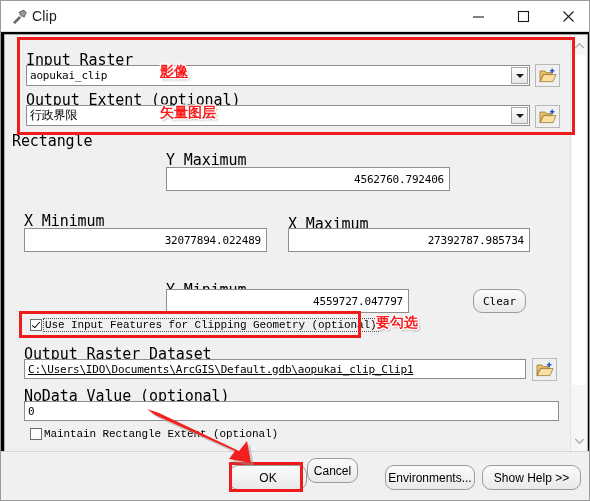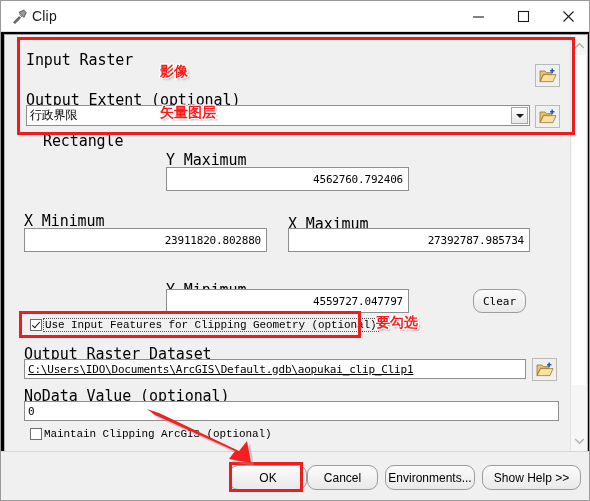--- a/index.html
+++ b/index.html
@@ -272,20 +272,26 @@
       <svg width="13" height="13" viewBox="0 0 13 13">
         <line x1="1.5" y1="1.5" x2="11.5" y2="11.5" stroke="#1a1a1a" stroke-width="1.1"></line>
         <line x1="11.5" y1="1.5" x2="1.5" y2="11.5" stroke="#1a1a1a" stroke-width="1.1"></line>
       </svg>
     </button>
   </div>
 
   <div class="content">
 
     <div class="lbl" style="left:21px; top:16px;">Input Raster</div>
+    <div class="field" style="left:21px; top:30px; width:504px; height:21px;">
+      <span>aopukai_clip</span>
+      <span class="combo-arrow">
+          <i></i>
+        </span>
+    </div>
     <div class="browse" style="left:530px; top:29px;">
       <svg width="18" height="16" viewBox="0 0 18 16">
         <path d="M1 13.5 L1 3 L6 3 L7.4 4.6 L13 4.6 L13 6.3 L4.3 6.3 L1 13.5 Z" fill="#f0c36a" stroke="#8a6a22" stroke-width="0.7"></path>
         <path d="M4.6 6.6 L17 6.6 L14 13.6 L1.2 13.6 Z" fill="#fbe0a0" stroke="#8a6a22" stroke-width="0.7"></path>
         <path d="M13.2 0.6 L13.2 5.0 M11.0 2.8 L15.4 2.8" stroke="#2255cc" stroke-width="1.5"></path>
       </svg>
     </div>
 
     <div class="lbl" style="left:21px; top:56px;">Output Extent (optional)</div>
     <div class="field" style="left:21px; top:70px; width:504px; height:21px; font-family:'DejaVu Sans',sans-serif; font-size:12px;">
@@ -295,30 +301,30 @@
         </span>
     </div>
     <div class="browse" style="left:530px; top:70px;">
       <svg width="18" height="16" viewBox="0 0 18 16">
         <path d="M1 13.5 L1 3 L6 3 L7.4 4.6 L13 4.6 L13 6.3 L4.3 6.3 L1 13.5 Z" fill="#f0c36a" stroke="#8a6a22" stroke-width="0.7"></path>
         <path d="M4.6 6.6 L17 6.6 L14 13.6 L1.2 13.6 Z" fill="#fbe0a0" stroke="#8a6a22" stroke-width="0.7"></path>
         <path d="M13.2 0.6 L13.2 5.0 M11.0 2.8 L15.4 2.8" stroke="#2255cc" stroke-width="1.5"></path>
       </svg>
     </div>
 
-    <div class="lbl" style="left:38px; top:97px;">Rectangle</div>
+    <div class="lbl" style="left:7px; top:97px;">Rectangle</div>
 
     <div class="lbl" style="left:161px; top:116px;">Y Maximum</div>
-    <div class="field num" style="left:161px; top:132px; width:243px; height:24px;">
+    <div class="field num" style="left:161px; top:132px; width:284px; height:24px;">
       <span>4562760.792406</span>
     </div>
 
     <div class="lbl" style="left:19px; top:177px;">X Minimum</div>
     <div class="field num" style="left:19px; top:193px; width:243px; height:24px;">
-      <span>23911820.802880</span>
+      <span>32077894.022489</span>
     </div>
 
     <div class="lbl" style="left:283px; top:180px;">X Maximum</div>
     <div class="field num" style="left:283px; top:193px; width:242px; height:24px;">
       <span>27392787.985734</span>
     </div>
 
     <div class="lbl" style="left:161px; top:246px;">Y Minimum</div>
     <div class="field num" style="left:161px; top:254px; width:243px; height:24px;">
       <span>4559727.047797</span>
@@ -343,51 +349,51 @@
       </svg>
     </div>
 
     <div class="lbl" style="left:19px; top:352px;">NoData Value (optional)</div>
     <div class="field" style="left:19px; top:366px; width:535px; height:20px;">
       <span>0</span>
     </div>
 
     <div class="chk-row" style="left:25px; top:393px;">
       <span class="chk-box"></span>
-      <span class="chk-label">Maintain Clipping ArcGIS (optional)</span>
+      <span class="chk-label">Maintain Rectangle Extent (optional)</span>
     </div>
 
     <div class="scrollbar">
       <div class="sb-arrow sb-up">
         <svg width="11" height="8" viewBox="0 0 11 8">
             <path d="M1.2 6 L5.5 1.8 L9.8 6" fill="none" stroke="#b0b0b0" stroke-width="1.5"></path>
           </svg>
       </div>
       <div class="sb-thumb"></div>
       <div class="sb-arrow sb-down">
         <svg width="11" height="8" viewBox="0 0 11 8">
             <path d="M1.2 2 L5.5 6.2 L9.8 2" fill="none" stroke="#b0b0b0" stroke-width="1.5"></path>
           </svg>
       </div>
     </div>
 
   </div>
 
   <div class="footer">
     <div class="btn" style="left:228px; top:13px; width:78px; height:25px;">OK</div>
-    <div class="btn" style="left:306px; top:13px; width:71px; height:25px;">Cancel</div>
+    <div class="btn" style="left:306px; top:6px; width:51px; height:25px;">Cancel</div>
     <div class="btn" style="left:481px; top:13px; width:99px; height:25px;">Show Help &gt;&gt;</div>
     <div class="btn" style="left:384px; top:13px; width:90px; height:25px;">Environments...</div>
   </div>
 
   <div class="redbox" style="left:16px; top:36px; width:558px; height:98px;"></div>
   <div class="redbox" style="left:18px; top:310px; width:342px; height:27px;"></div>
   <div class="redbox" style="left:228px; top:461px; width:74px; height:30px;"></div>
 
-  <div class="cn-note" style="left:159px; top:62px;">影像</div>
+  <div class="cn-note" style="left:159px; top:62px;text-decoration:underline;">影像</div>
   <div class="cn-note" style="left:159px; top:103px;">矢量图层</div>
   <div class="cn-note" style="left:375px; top:313px;">要勾选</div>
 
   <svg class="arrow-svg" style="left:140px; top:404px;" width="130" height="60" viewBox="0 0 130 60">
     <g transform="translate(2,2)">
       <path d="M4 2 L16 6 L96 44 L104 34 L108 56 L86 52 L92 44 L12 8 Z" fill="#9a9a9a" opacity="0.45" transform="translate(3,3)"></path>
       <path d="M4 2 L16 6 L96 44 L104 34 L108 56 L86 52 L92 44 L12 8 Z" fill="#f42020"></path>
     </g>
   </svg>
 

